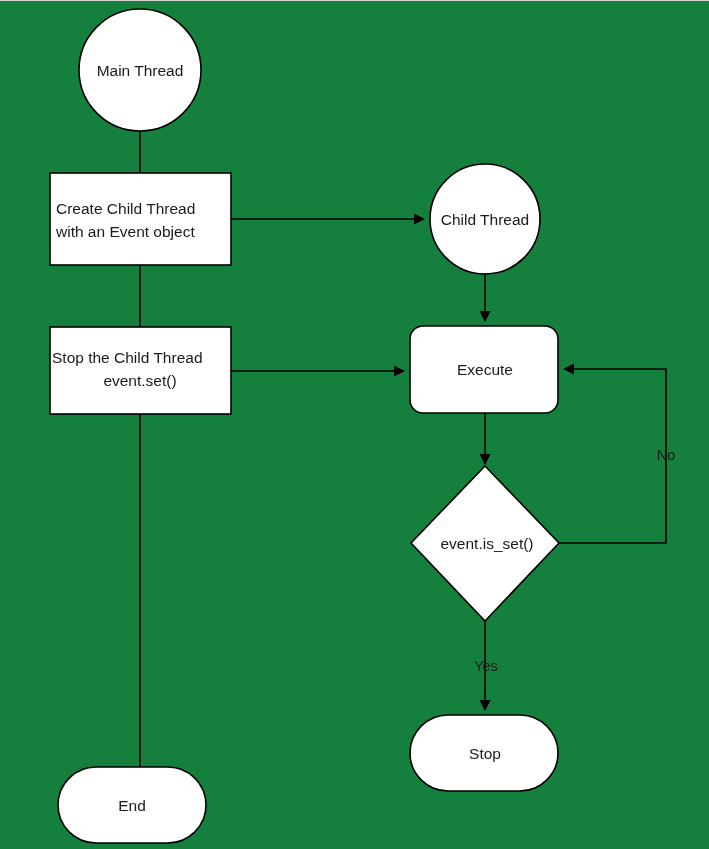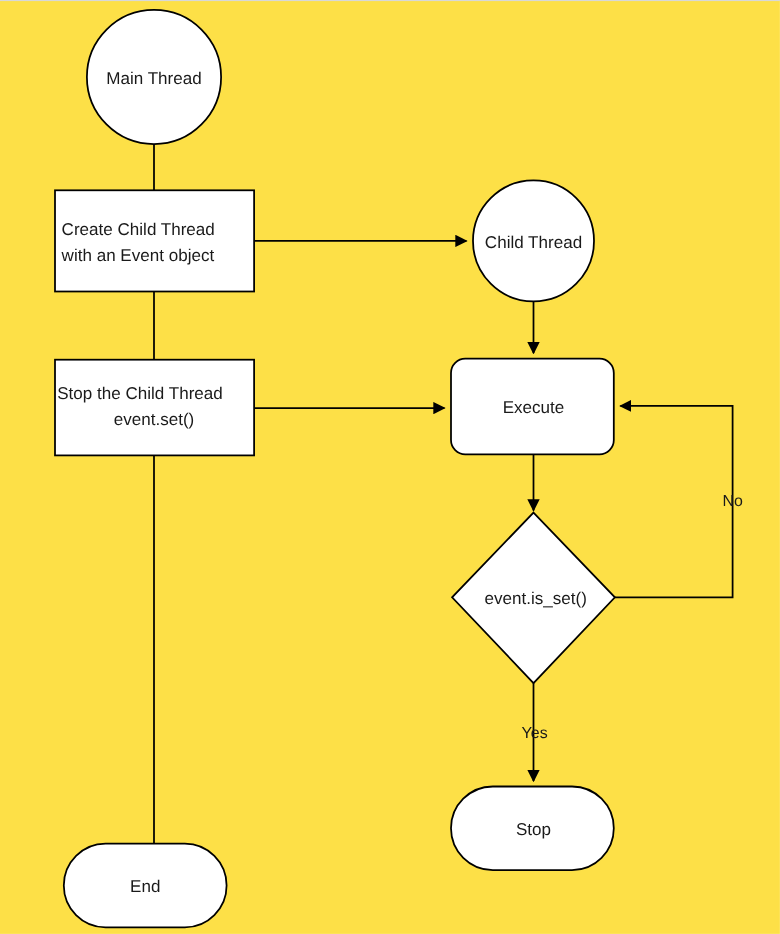--- a/index.html
+++ b/index.html
@@ -12,21 +12,21 @@
     width: 709px;
     height: 849px;
     font-family: "Liberation Sans", sans-serif;
     overflow: hidden;
     position: relative;
   }
   #canvas-wrap {
     position: relative;
     width: 709px;
     height: 849px;
-    background: #fde047;
+    background: #15803d;
     border-top: 1px solid #d8d8d8;
     box-sizing: border-box;
   }
   svg#flow {
     position: absolute;
     left: 0;
     top: 0;
     width: 709px;
     height: 849px;
     display: block;

